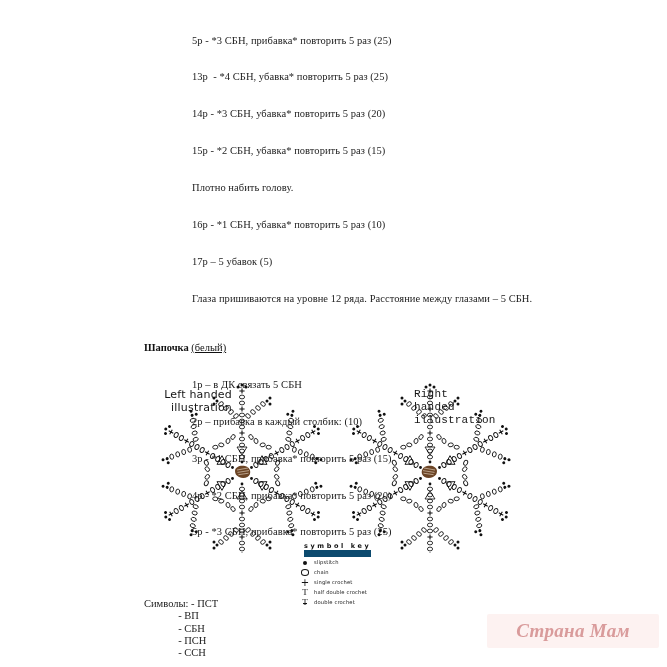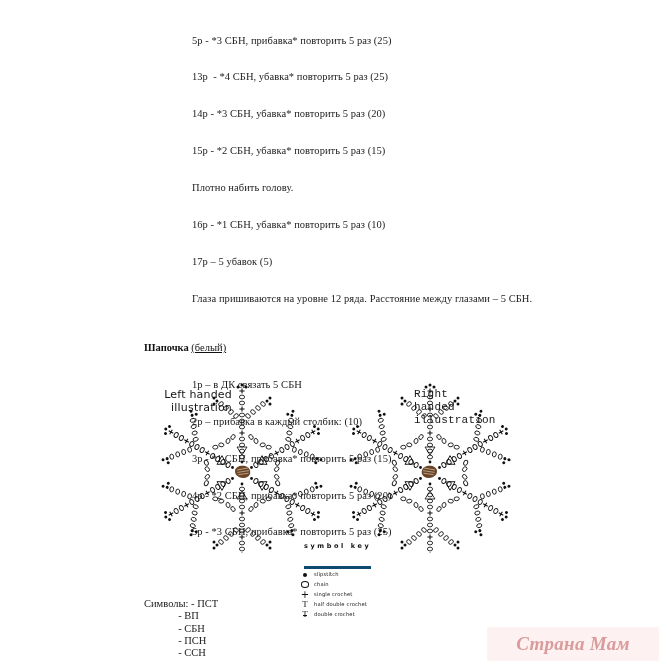--- a/index.html
+++ b/index.html
@@ -89,22 +89,22 @@
     left: 296px;
     top: 534px;
     width: 112px;
   }
   .symbol-key .sk-title {
     font-family: "DejaVu Sans", sans-serif;
     font-size: 6.5px;
     font-weight: bold;
     letter-spacing: 2.6px;
     color: #111;
-    border-bottom: 3px solid #0c4a6e;
-    padding-bottom: 16px;
+    border-bottom: 7px solid #0c4a6e;
+    padding-bottom: 0;
     display: inline-block;
     margin-left: 8px;
   }
   .sk-row {
     display: flex;
     align-items: center;
     height: 9px;
     margin-top: 1px;
   }
   .sk-glyph {
@@ -161,21 +161,21 @@
     font-size: 10.5px;
     line-height: 12.3px;
     margin-top: 6px;
   }
   .sym-list .sl-row { white-space: pre; }
 
   
   .watermark {
     position: absolute;
     left: 487px;
-    top: 627px;
+    top: 614px;
     width: 172px;
     height: 34px;
     background: #fdf2f1;
     border-radius: 2px;
   }
   .watermark .wm-text {
     position: absolute;
     left: 50%;
     top: 50%;
     transform: translate(-50%, -50%);

